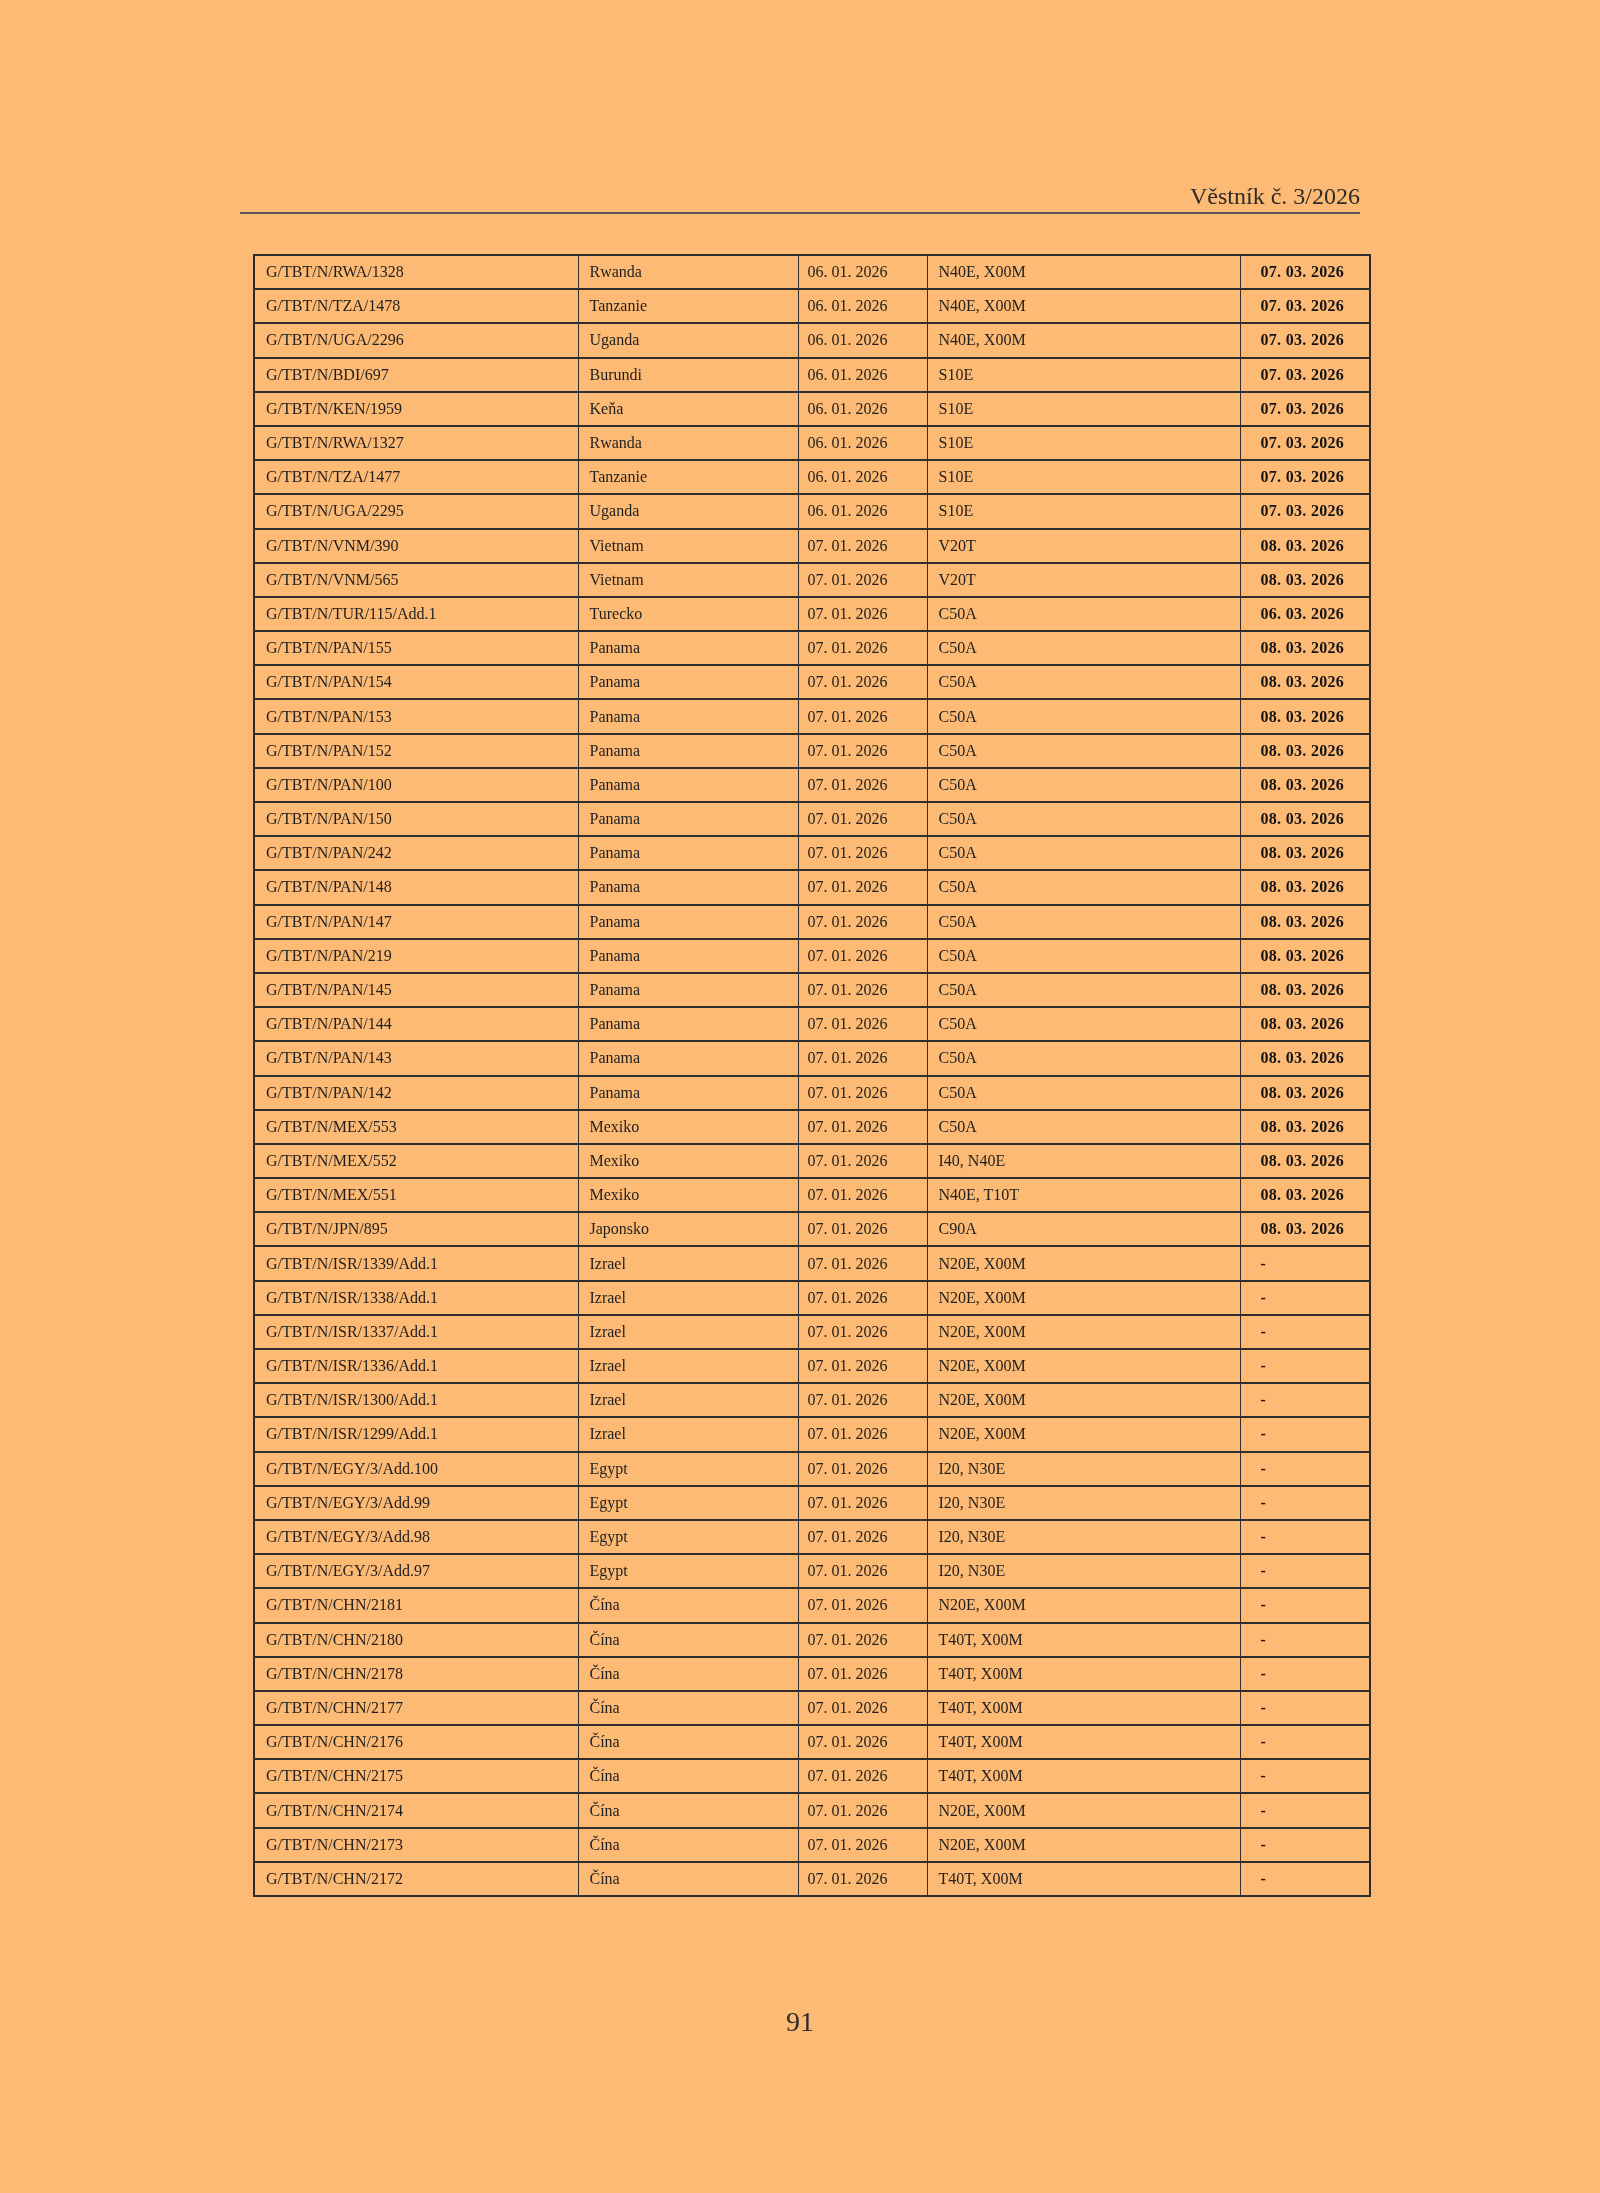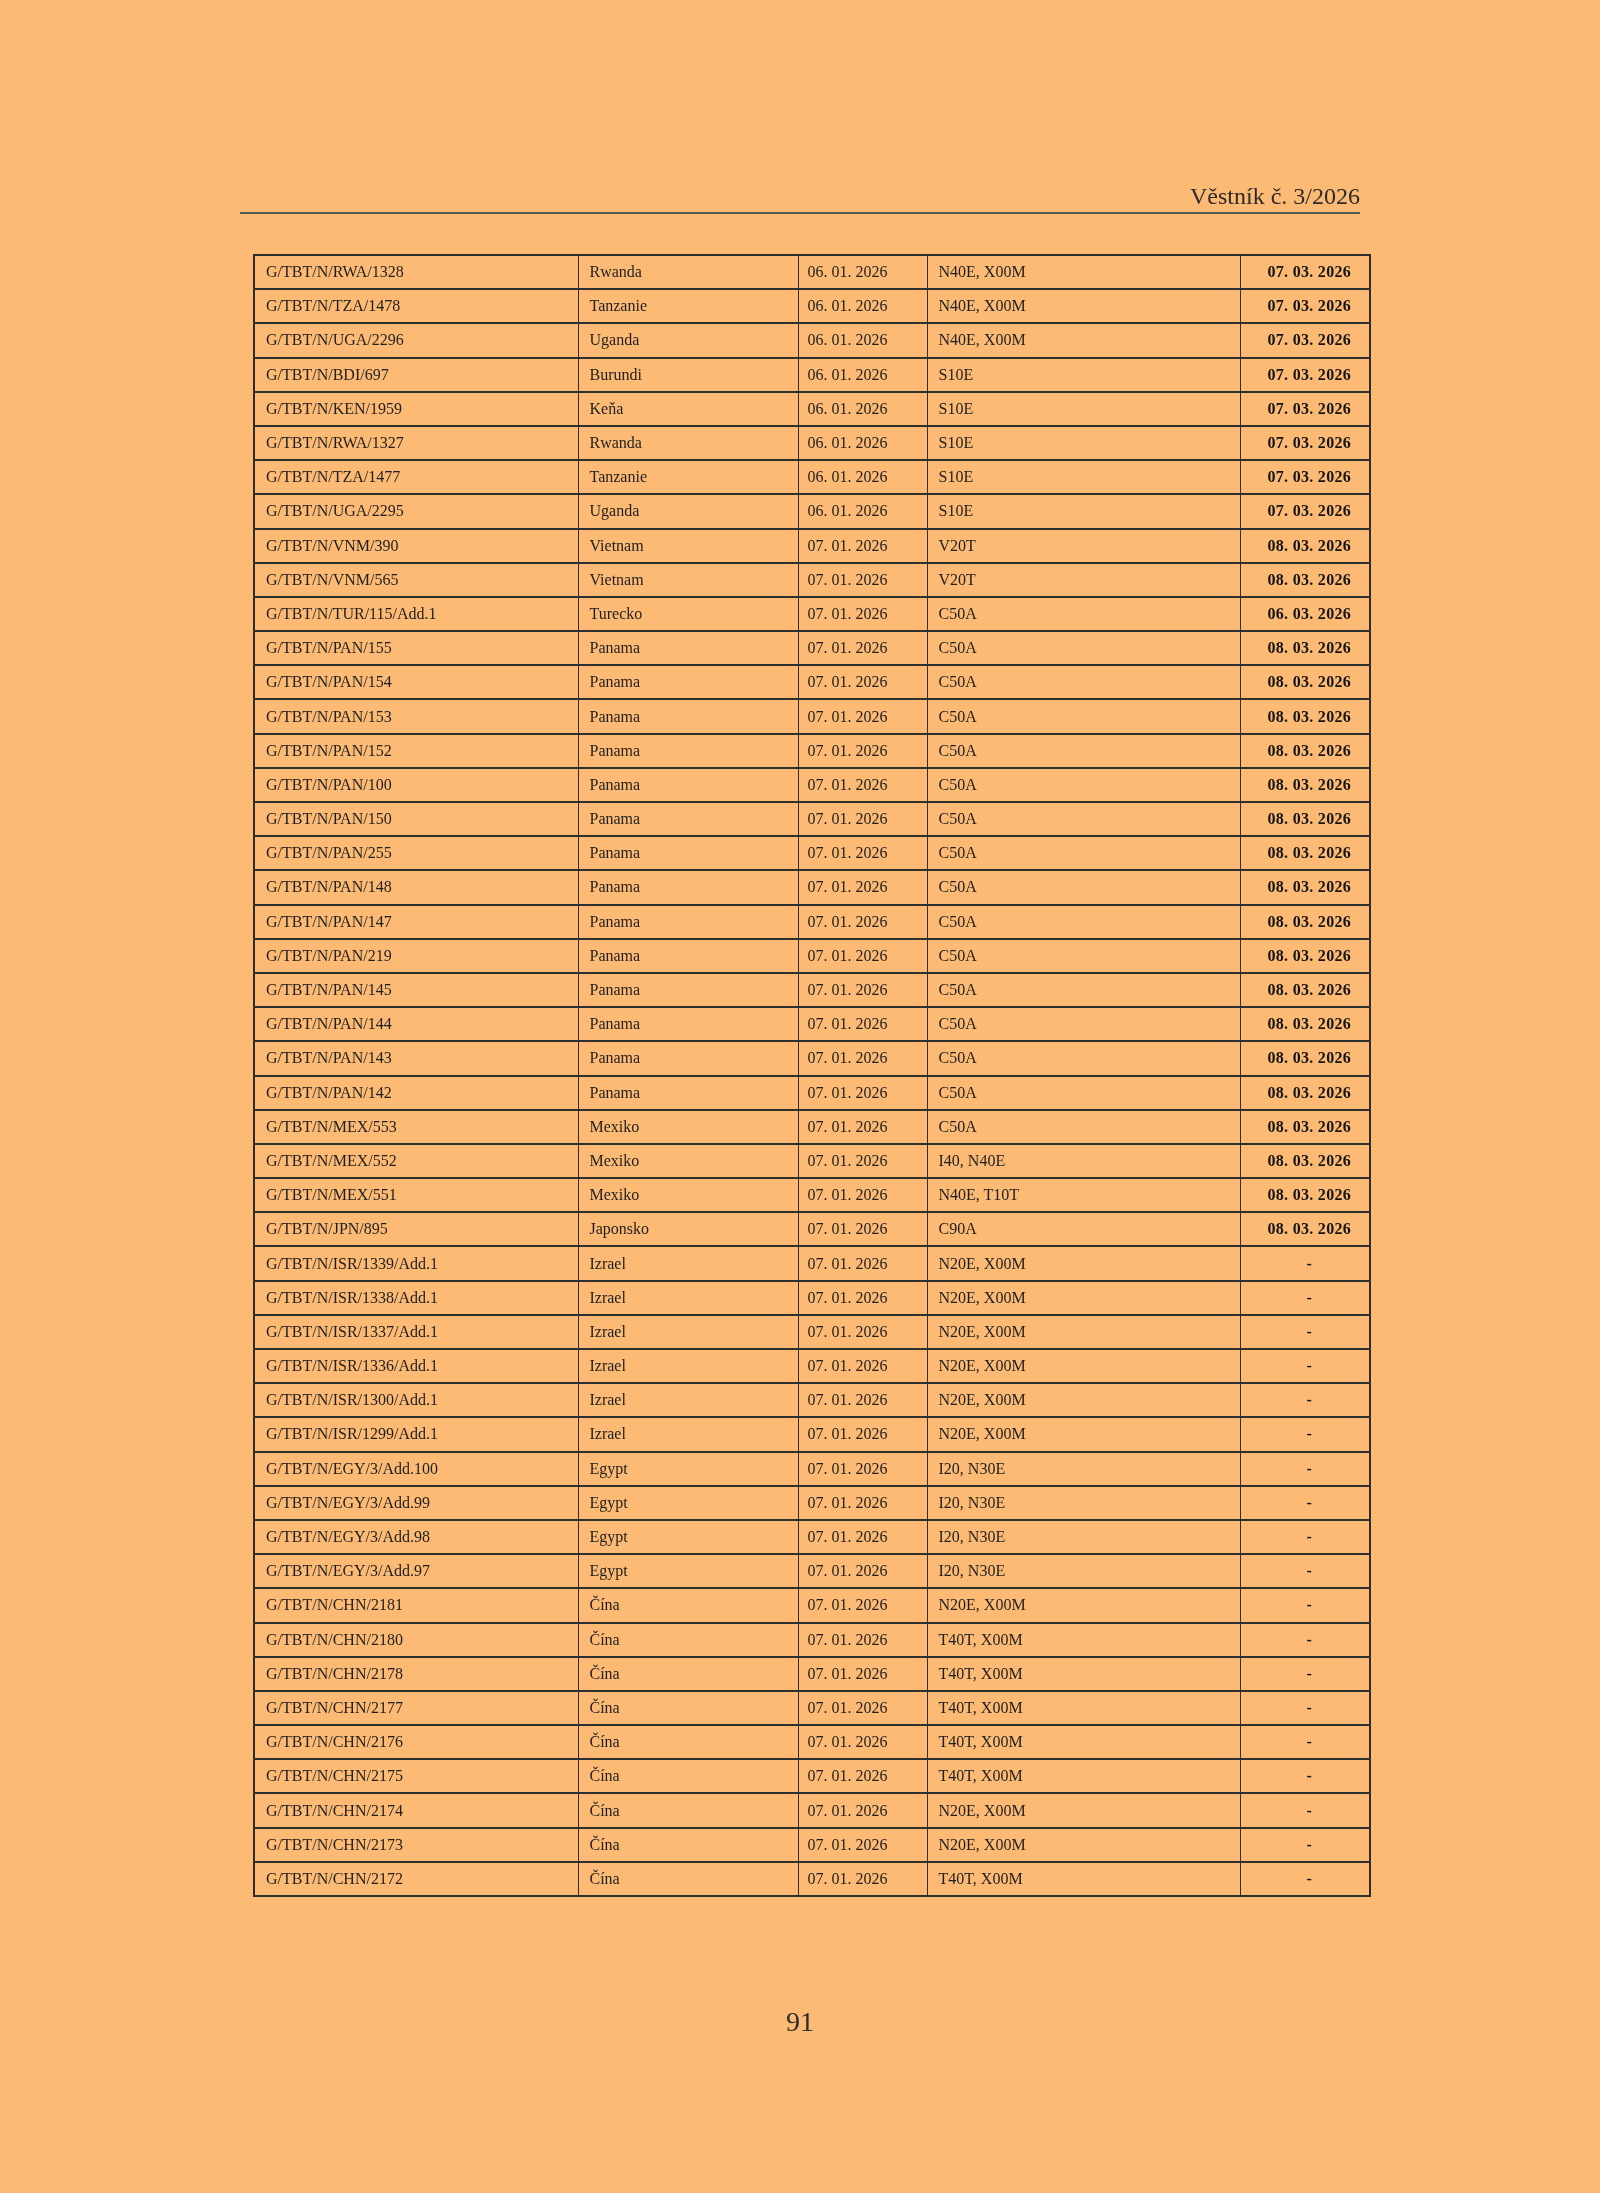--- a/index.html
+++ b/index.html
@@ -54,23 +54,22 @@
     box-sizing: border-box;
     padding: 0 4px 0 11px;
     vertical-align: middle;
     white-space: nowrap;
     overflow: hidden;
     line-height: 1;
   }
   table.notif td.c-deadline {
     font-weight: bold;
     color: #141414;
-    padding-left: 13px;
+    padding-left: 20px;
     letter-spacing: 0.3px;
-    text-align: center;
   }
   table.notif td.c-date {
     padding-left: 9px;
     margin-left: 14px;
   }
   .page-number {
     position: absolute;
     top: 2006px;
     left: 240px;
     width: 1120px;
@@ -210,21 +209,21 @@
           <td class="c-deadline">08. 03. 2026</td>
         </tr>
         <tr>
           <td class="c-code">G/TBT/N/PAN/150</td>
           <td class="c-country">Panama</td>
           <td class="c-date">07. 01. 2026</td>
           <td class="c-codes">C50A</td>
           <td class="c-deadline">08. 03. 2026</td>
         </tr>
         <tr>
-          <td class="c-code">G/TBT/N/PAN/255</td>
+          <td class="c-code">G/TBT/N/PAN/242</td>
           <td class="c-country">Panama</td>
           <td class="c-date">07. 01. 2026</td>
           <td class="c-codes">C50A</td>
           <td class="c-deadline">08. 03. 2026</td>
         </tr>
         <tr>
           <td class="c-code">G/TBT/N/PAN/148</td>
           <td class="c-country">Panama</td>
           <td class="c-date">07. 01. 2026</td>
           <td class="c-codes">C50A</td>

